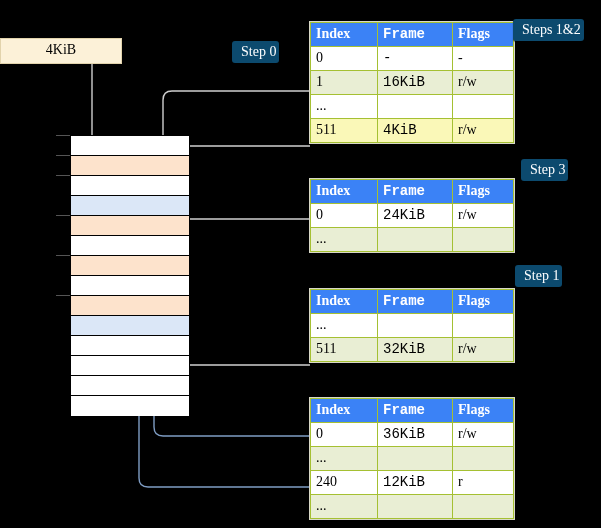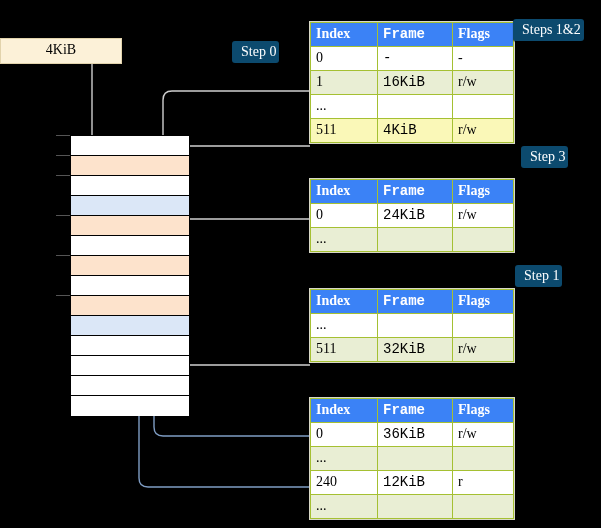--- a/index.html
+++ b/index.html
@@ -285,17 +285,17 @@
             <td class="col-frame"></td>
             <td class="col-flags"></td>
           </tr>
         </tbody>
       </table>
     </div>
 
   <div id="badges-host">
       <div class="badge" style="left: 188px; top: 41px; margin-left: 44px;">Step 0</div>
       <div class="badge" style="left: 513px; top: 19px;">Steps 1&amp;2</div>
-      <div class="badge" style="left: 521px; top: 146px;">Step 3</div>
+      <div class="badge" style="left: 521px; top: 159px;">Step 3</div>
       <div class="badge" style="left: 515px; top: 265px;">Step 1</div>
     </div>
 
 </div>
 
 </body></html>

